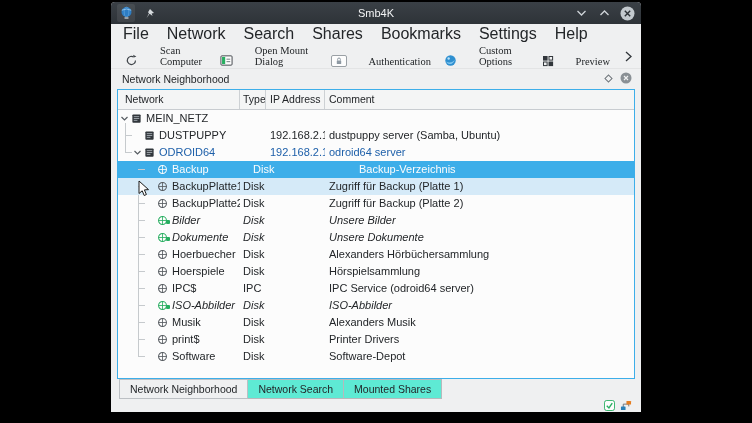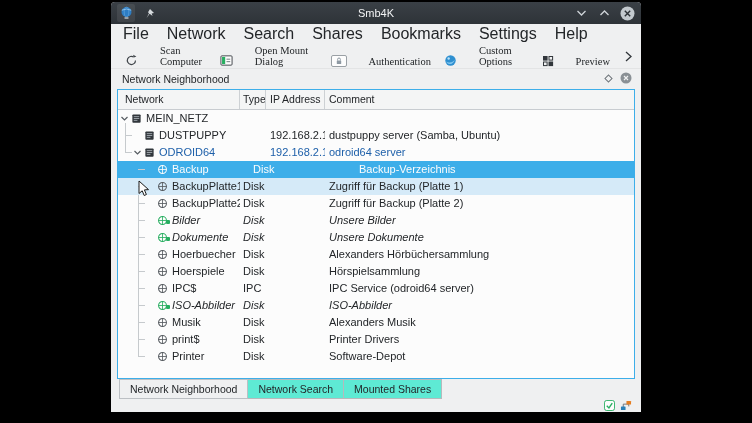--- a/index.html
+++ b/index.html
@@ -580,21 +580,21 @@
                 </svg>
               </span>
               <span class="row-icon">
 
                 <svg class="svg-share" width="11" height="11" viewBox="0 0 12 12">
                   <circle cx="6" cy="6" r="4.3" fill="none" stroke="currentColor" stroke-width="1.1"></circle>
                   <path d="M1.7 6 H10.3 M6 1.7 V10.3" stroke="currentColor" stroke-width="0.9" fill="none"></path>
                 </svg>
 
               </span>
-              <span class="name-label">Printer</span>
+              <span class="name-label">Software</span>
             </div>
             <div class="cell col-type">Disk</div>
             <div class="cell col-ip"></div>
             <div class="cell col-comment">Software-Depot</div>
           </div>
       </div>
     </div>
 
     <div class="tabbar">
       <span class="tab active">

